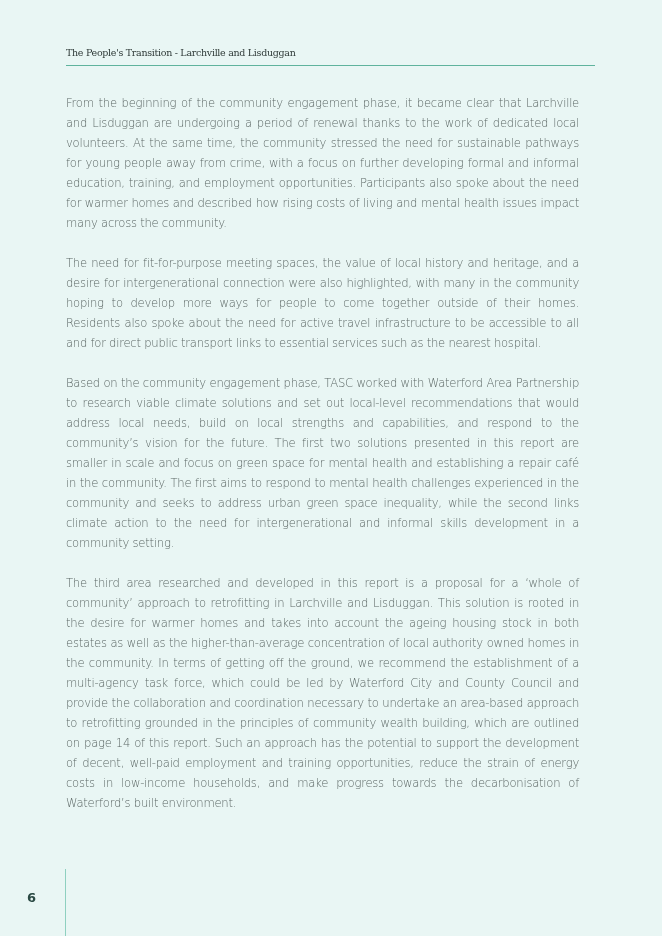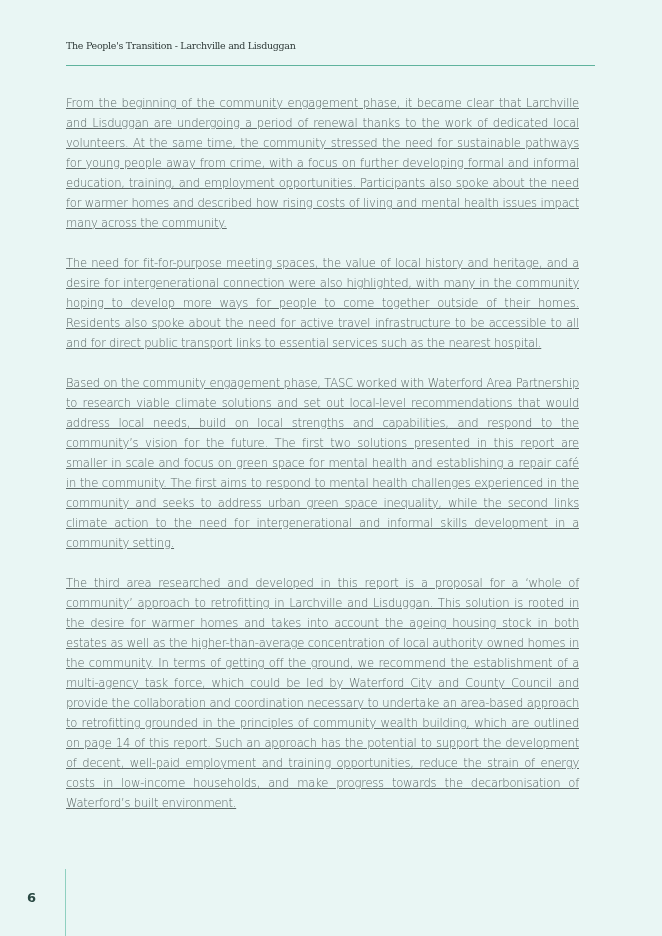--- a/index.html
+++ b/index.html
@@ -10,21 +10,21 @@
       width: 662px;
       height: 936px;
       background: #e9f6f4;
       position: relative;
       overflow: hidden;
       font-family: "DejaVu Sans", sans-serif;
     }
     .running-header {
       position: absolute;
       left: 66px;
-      top: 40px;
+      top: 47px;
       font-family: "DejaVu Serif", serif;
       font-size: 9.5px;
       color: #2f3a38;
       letter-spacing: -0.3px;
     }
     .header-rule {
       position: absolute;
       left: 66px;
       top: 65px;
       width: 529px;
@@ -38,21 +38,20 @@
       width: 529px;
     }
     .body-text p {
       margin: 0 16px 20px 0;
       font-size: 11.6px;
       line-height: 20px;
       color: #5d6866;
       text-align: justify;
       letter-spacing: -0.25px;
       font-weight: 300;
-      text-decoration: underline;
     }
     .page-number {
       position: absolute;
       left: 27px;
       top: 890px;
       font-family: "DejaVu Sans", sans-serif;
       font-weight: bold;
       font-size: 13px;
       color: #2b4a44;
     }

